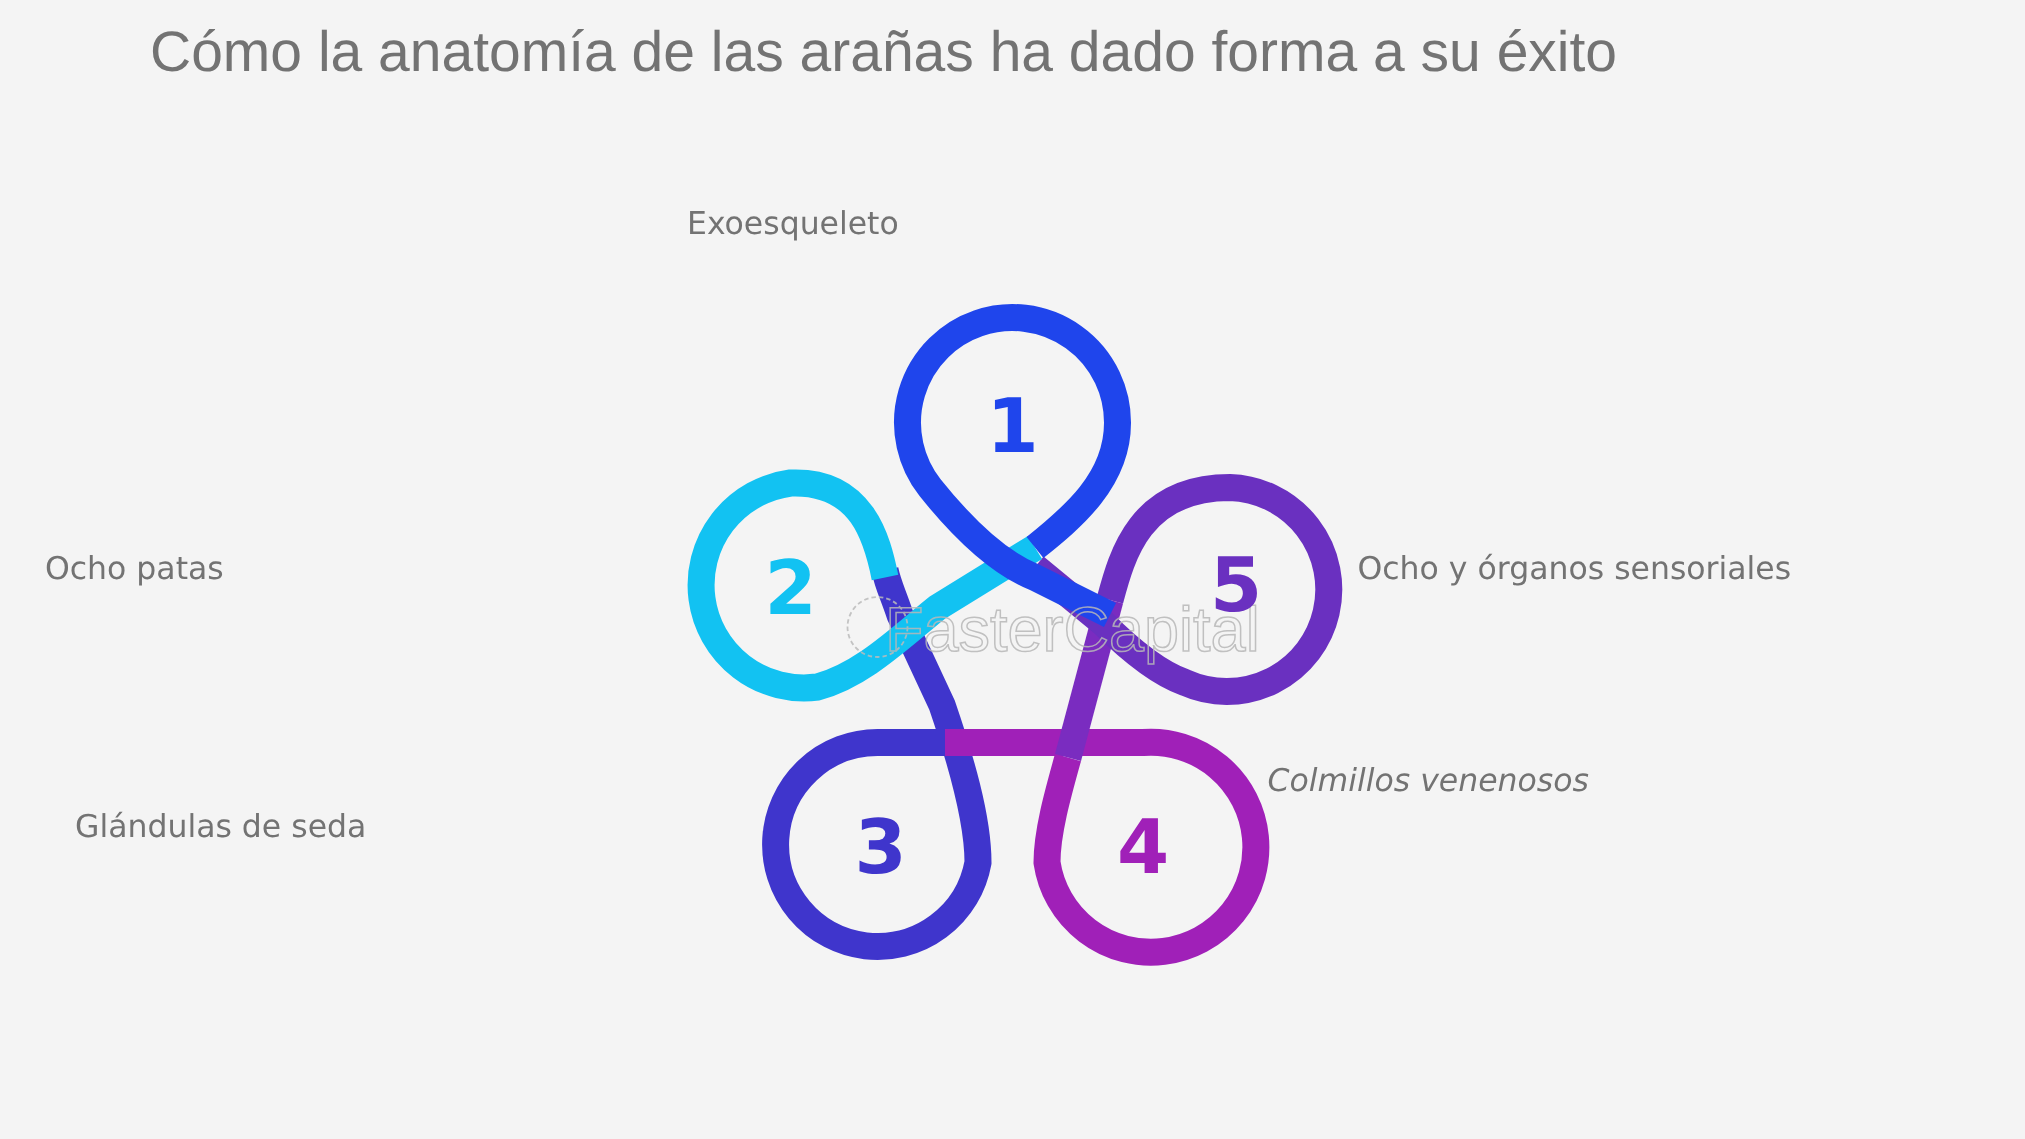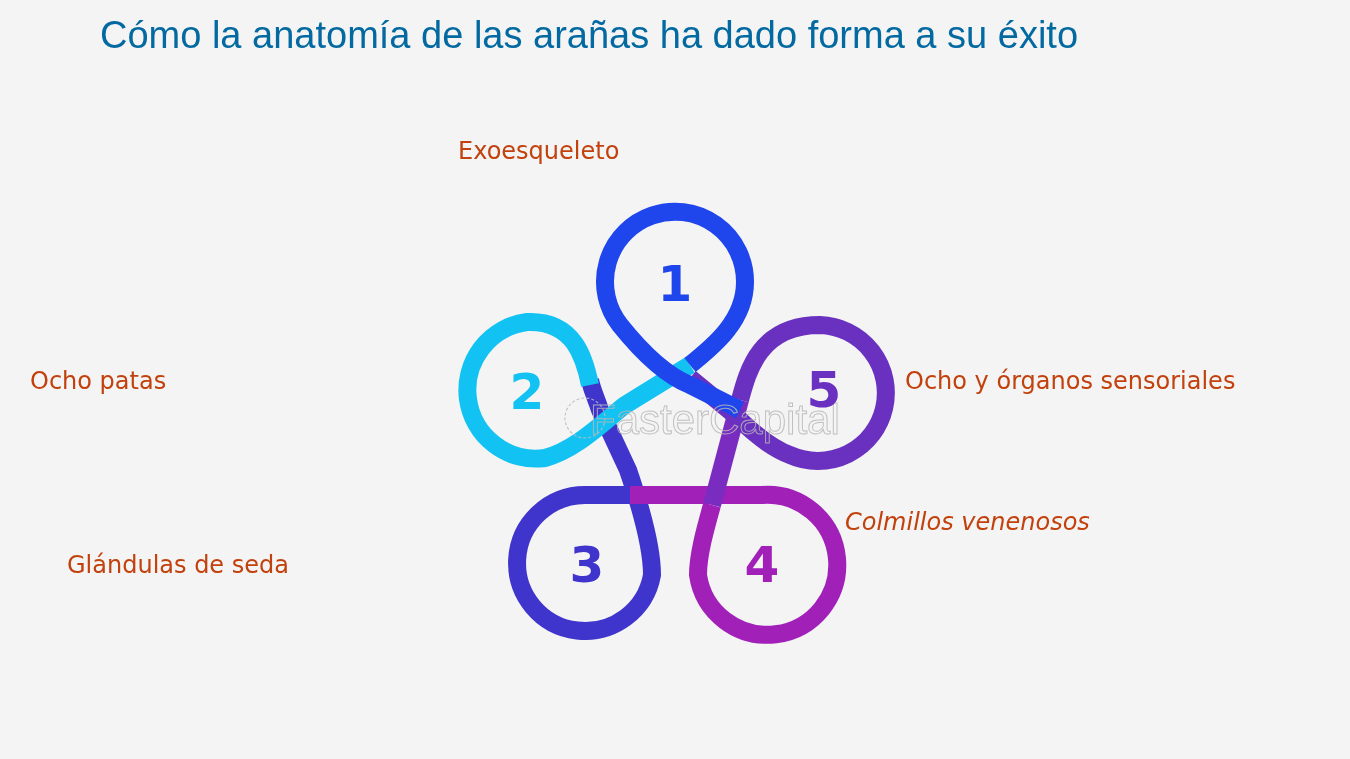--- a/index.html
+++ b/index.html
@@ -5,32 +5,32 @@
   html, body { margin: 0; padding: 0; }
   body {
     width: 1350px; height: 759px; overflow: hidden;
     background: #f4f4f4;
     position: relative;
     font-family: "Liberation Sans", sans-serif;
   }
   .title {
     position: absolute; left: 100px; top: 14px;
     font-family: "Liberation Sans", sans-serif;
-    font-size: 38px; color: #0369a1; white-space: nowrap;
+    font-size: 38px; color: #737373; white-space: nowrap;
     letter-spacing: 0px;
   }
   .label {
     position: absolute; white-space: nowrap;
     font-family: "DejaVu Sans", sans-serif;
-    font-size: 24px; color: #c2410c;
+    font-size: 21px; color: #737373;
   }
   #lbl-1 { left: 458px; top: 137px; }
   #lbl-2 { left: 13px;  top: 367px; margin-left: 17px; }
   #lbl-5 { left: 905px; top: 367px; }
-  #lbl-3 { left: 67px;  top: 539px; margin-top: 12px; }
+  #lbl-3 { left: 50px;  top: 539px; }
   #lbl-4 { left: 845px; top: 508px; font-style: italic; }
   svg.knot { position: absolute; left: 0; top: 0; }
   .num {
     font-family: "DejaVu Sans", sans-serif;
     font-weight: bold; font-size: 50px;
   }
   .wm {
     font-family: "Liberation Sans", sans-serif;
     font-size: 42px; fill: none; stroke: #b8b8b8; stroke-width: 1;
   }

